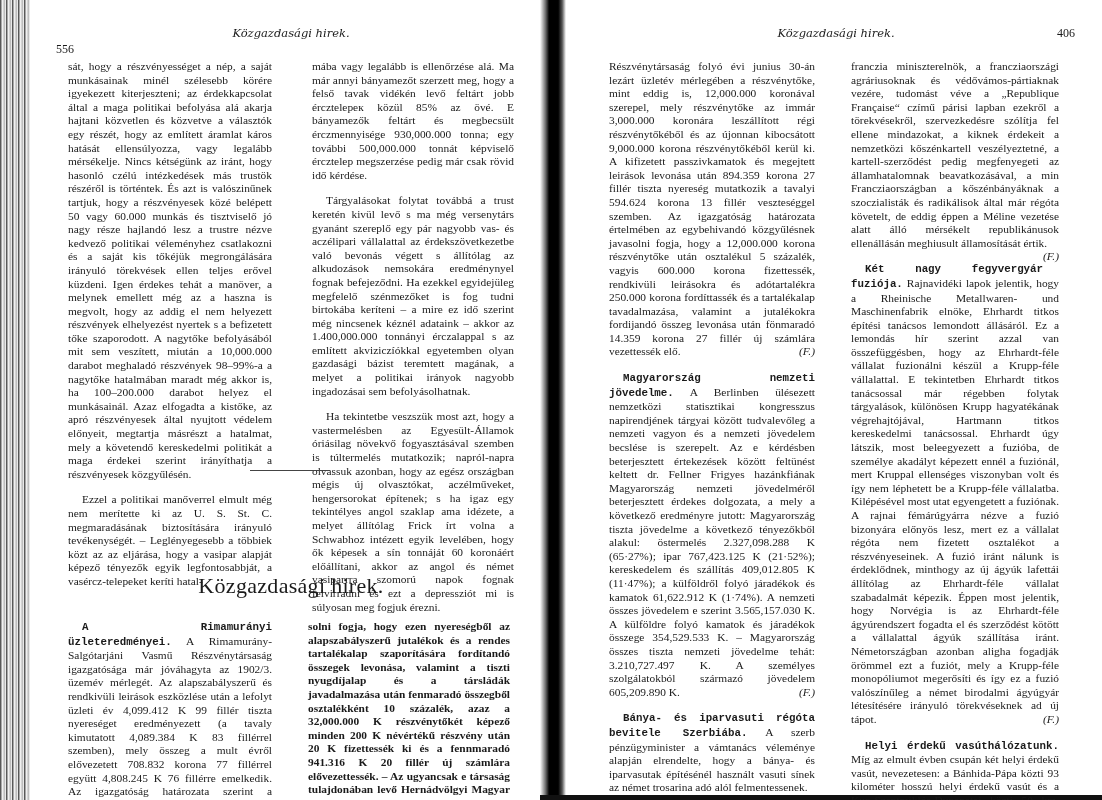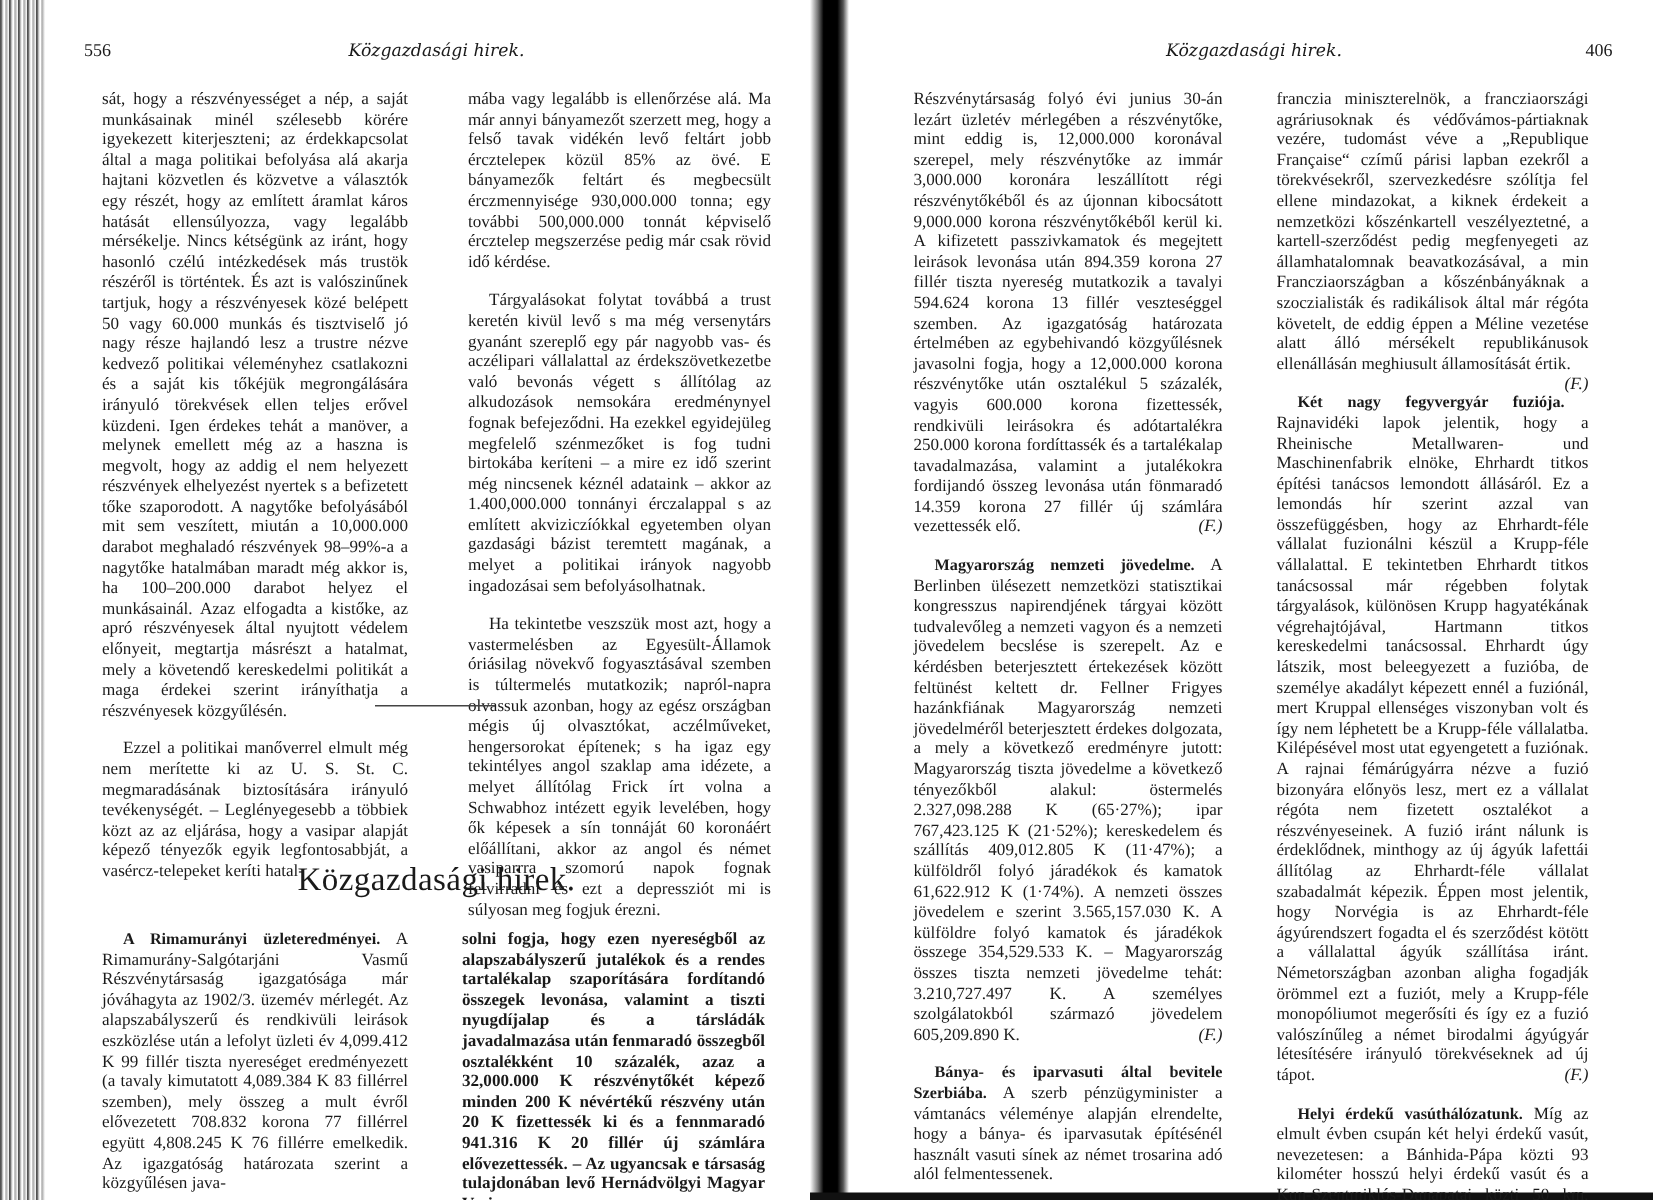--- a/index.html
+++ b/index.html
@@ -8,28 +8,28 @@
     background: repeating-linear-gradient(90deg, #222 0px, #555 1px, #ddd 2px, #fff 3px, #999 4px, #fff 6px); opacity: .85; }
   .gutter { position: absolute; left: 540px; top: 0; width: 26px; height: 800px;
     background: linear-gradient(90deg, #fff 0%, #777 20%, #000 35%, #000 70%, #555 85%, #fff 100%); }
   .bottom-line { position: absolute; left: 540px; right: 0; top: 795px; height: 5px; background: #111; }
   .page { position: absolute; top: 0; height: 800px; }
   .page.left { left: 56px; width: 470px; }
   .page.right { left: 597px; width: 478px; }
   .runhead { position: absolute; top: 26px; left: 0; right: 0; height: 16px; font-size: 11px; }
   .runhead .num { position: absolute; top: 0; font-family: "Liberation Serif", serif; font-size: 12px; }
   .runhead .title { position: absolute; top: 0; left: 0; right: 0; text-align: center; font-style: italic; font-size: 11.5px; }
-  .page.left .runhead .num { left: 0; }
+  .page.left .runhead .num { left: 0; margin-top: 16px; }
   .page.right .runhead .num { right: 0; }
   .col { position: absolute; font-family: "Liberation Serif", serif; font-size: 11.4px; line-height: 13.6px; text-align: justify; hyphens: manual; }
   .col p { margin: 12px; text-indent: 0; }
   .col p.ind { text-indent: 14px; }
   .col p + p { margin-top: 0; }
   .col .sec { margin-top: 8px; }
-  .col b { font-family: Liberation Serif, serif; font-weight: bold; font-size: 10.8px; }
+  .col b { font-family: Liberation Mono, monospace; font-weight: bold; font-size: 10.8px; }
   .section-title { position: absolute; top: 573px; left: 56px; width: 470px; text-align: center; font-family: "Liberation Serif", serif; font-size: 22px; letter-spacing: .3px; }
   .divider { position: absolute; top: 470px; left: 250px; width: 80px; height: 1px; background: #444; }
   .sign { float: right; font-style: italic; }
 </style>
 </head>
 <body>
 
 <div class="edge-left"></div>
 <div class="gutter"></div>
 <div class="bottom-line"></div>
@@ -64,21 +64,21 @@
 
 <div class="page right">
   <div class="runhead">
     <span class="title">Közgazdasági hirek.</span>
     <span class="num">406</span>
   </div>
 
   <div class="col" style="left:0; top:48px; width:230px;">
     <p><span>Részvénytársaság folyó évi junius 30-án lezárt üzletév mérlegében a részvénytőke, mint eddig is, 12,000.000 koronával szerepel, mely részvénytőke az immár 3,000.000 koronára leszállított régi részvénytőkéből és az újonnan kibocsátott 9,000.000 korona részvénytőkéből kerül ki. A kifizetett passzivkamatok és megejtett leirások levonása után 894.359 korona 27 fillér tiszta nyereség mutatkozik a tavalyi 594.624 korona 13 fillér veszteséggel szemben. Az igazgatóság határozata értelmében az egybehivandó közgyűlésnek javasolni fogja, hogy a 12,000.000 korona részvénytőke után osztalékul 5 százalék, vagyis 600.000 korona fizettessék, rendkivüli leirásokra és adótartalékra 250.000 korona fordíttassék és a tartalékalap tavadalmazása, valamint a jutalékokra fordijandó összeg levonása után fönmaradó 14.359 korona 27 fillér új számlára vezettessék elő.</span> <span class="sign">(F.)</span></p>
     <p class="ind sec"><b>Magyarország nemzeti jövedelme.</b> <span>A Berlinben ülésezett nemzetközi statisztikai kongresszus napirendjének tárgyai között tudvalevőleg a nemzeti vagyon és a nemzeti jövedelem becslése is szerepelt. Az e kérdésben beterjesztett értekezések között feltünést keltett dr. Fellner Frigyes hazánkfiának Magyarország nemzeti jövedelméről beterjesztett érdekes dolgozata, a mely a következő eredményre jutott: Magyarország tiszta jövedelme a következő tényezőkből alakul: östermelés 2.327,098.288 K (65·27%); ipar 767,423.125 K (21·52%); kereskedelem és szállítás 409,012.805 K (11·47%); a külföldről folyó járadékok és kamatok 61,622.912 K (1·74%). A nemzeti összes jövedelem e szerint 3.565,157.030 K. A külföldre folyó kamatok és járadékok összege 354,529.533 K. – Magyarország összes tiszta nemzeti jövedelme tehát: 3.210,727.497 K. A személyes szolgálatokból származó jövedelem 605,209.890 K.</span> <span class="sign">(F.)</span></p>
-    <p class="ind sec"><b>Bánya- és iparvasuti által bevitele Szerbiába.</b> <span>A szerb pénzügyminister a vámtanács véleménye alapján elrendelte, hogy a bánya- és iparvasutak építésénél használt vasuti sínek az német trosarina adó alól felmentessenek.</span></p>
+    <p class="ind sec"><b>Bánya- és iparvasuti régóta bevitele Szerbiába.</b> <span>A szerb pénzügyminister a vámtanács véleménye alapján elrendelte, hogy a bánya- és iparvasutak építésénél használt vasuti sínek az német trosarina adó alól felmentessenek.</span></p>
     <p class="ind"><span>K. M. 1894. 104. sz.</span> <span class="sign">Lts.</span></p>
     <p class="ind sec"><b>Az Osztrau-karwini szállítása r.-társaság</b> <span>a múlt üzletévben 478.205 koronányi tiszta nyereséget ért el, a melyből 7 százalékos osztalékot fizet.</span> <span class="sign">(F.)</span></p>
     <p class="ind sec"><b>Nemzetközi kőszénkartell.</b> <span>A vesztfáliai és belgiumi koksz-szindikátusok között tárgyalások folynak egyfelől az európai kontinens ezen két leghatalmasabb kőszén-kartelljének a közös érdekek istápolására irányuló egyesítése iránt, másfelől pedig a kőszéniparnak nemzeti kartellálása s ezután alakítandó, valamint már létező nemzeti kartelleknek is nemzetközi szindikátusban való egységesítése érdekében. Méline volt</span></p>
   </div>
 
   <div class="col" style="left:242px; top:48px; width:232px;">
     <p><span>franczia miniszterelnök, a francziaországi agráriusoknak és védővámos-pártiaknak vezére, tudomást véve a „Republique Française“ czímű párisi lapban ezekről a törekvésekről, szervezkedésre szólítja fel ellene mindazokat, a kiknek érdekeit a nemzetközi kőszénkartell veszélyeztetné, a kartell-szerződést pedig megfenyegeti az államhatalomnak beavatkozásával, a min Francziaországban a kőszénbányáknak a szoczialisták és radikálisok által már régóta követelt, de eddig éppen a Méline vezetése alatt álló mérsékelt republikánusok ellenállásán meghiusult államosítását értik.</span> <span class="sign">(F.)</span></p>
     <p class="ind sec"><b>Két nagy fegyvergyár fuziója.</b> <span>Rajnavidéki lapok jelentik, hogy a Rheinische Metallwaren- und Maschinenfabrik elnöke, Ehrhardt titkos építési tanácsos lemondott állásáról. Ez a lemondás hír szerint azzal van összefüggésben, hogy az Ehrhardt-féle vállalat fuzionálni készül a Krupp-féle vállalattal. E tekintetben Ehrhardt titkos tanácsossal már régebben folytak tárgyalások, különösen Krupp hagyatékának végrehajtójával, Hartmann titkos kereskedelmi tanácsossal. Ehrhardt úgy látszik, most beleegyezett a fuzióba, de személye akadályt képezett ennél a fuziónál, mert Kruppal ellenséges viszonyban volt és így nem léphetett be a Krupp-féle vállalatba. Kilépésével most utat egyengetett a fuziónak. A rajnai fémárúgyárra nézve a fuzió bizonyára előnyös lesz, mert ez a vállalat régóta nem fizetett osztalékot a részvényeseinek. A fuzió iránt nálunk is érdeklődnek, minthogy az új ágyúk lafettái állítólag az Ehrhardt-féle vállalat szabadalmát képezik. Éppen most jelentik, hogy Norvégia is az Ehrhardt-féle ágyúrendszert fogadta el és szerződést kötött a vállalattal ágyúk szállítása iránt. Németországban azonban aligha fogadják örömmel ezt a fuziót, mely a Krupp-féle monopóliumot megerősíti és így ez a fuzió valószínűleg a német birodalmi ágyúgyár létesítésére irányuló törekvéseknek ad új tápot.</span> <span class="sign">(F.)</span></p>
     <p class="ind sec"><b>Helyi érdekű vasúthálózatunk.</b> <span>Míg az elmult évben csupán két helyi érdekű vasút, nevezetesen: a Bánhida-Pápa közti 93 kilométer hosszú helyi érdekű vasút és a Kun-Szentmiklós-Dunapataj közti 50 km. hosszú helyi érdekű vasút nyilt meg, addig a folyó 1903. évben máris 217 km. új helyi érdekű vasút megnyitása van biztosítva. Ezek az új helyi érdekű vasutak a következők: 1. Hódmezővásárhely - Makó - Nagyszentmiklós közti helyi érdekű vasút; hossza 51·6 km. 2. Halas-Bácsalmás-Rigyicza közti helyi érdekű vasút; hossza 72·4 km. 3. Sziszek-Caprag-Vrginmost közti helyi érdekű vasút; hossza 58 km. 4. Tapolcza-Keszthely közti helyi érdekű vasút; hossza 26 km. 5. Felsőeőr-Felsőlövő közti helyi érdekű vasút; hossza 9·00 km. Ezeken kivül minden valószinűség szerint még a folyó év-</span></p>
   </div>

